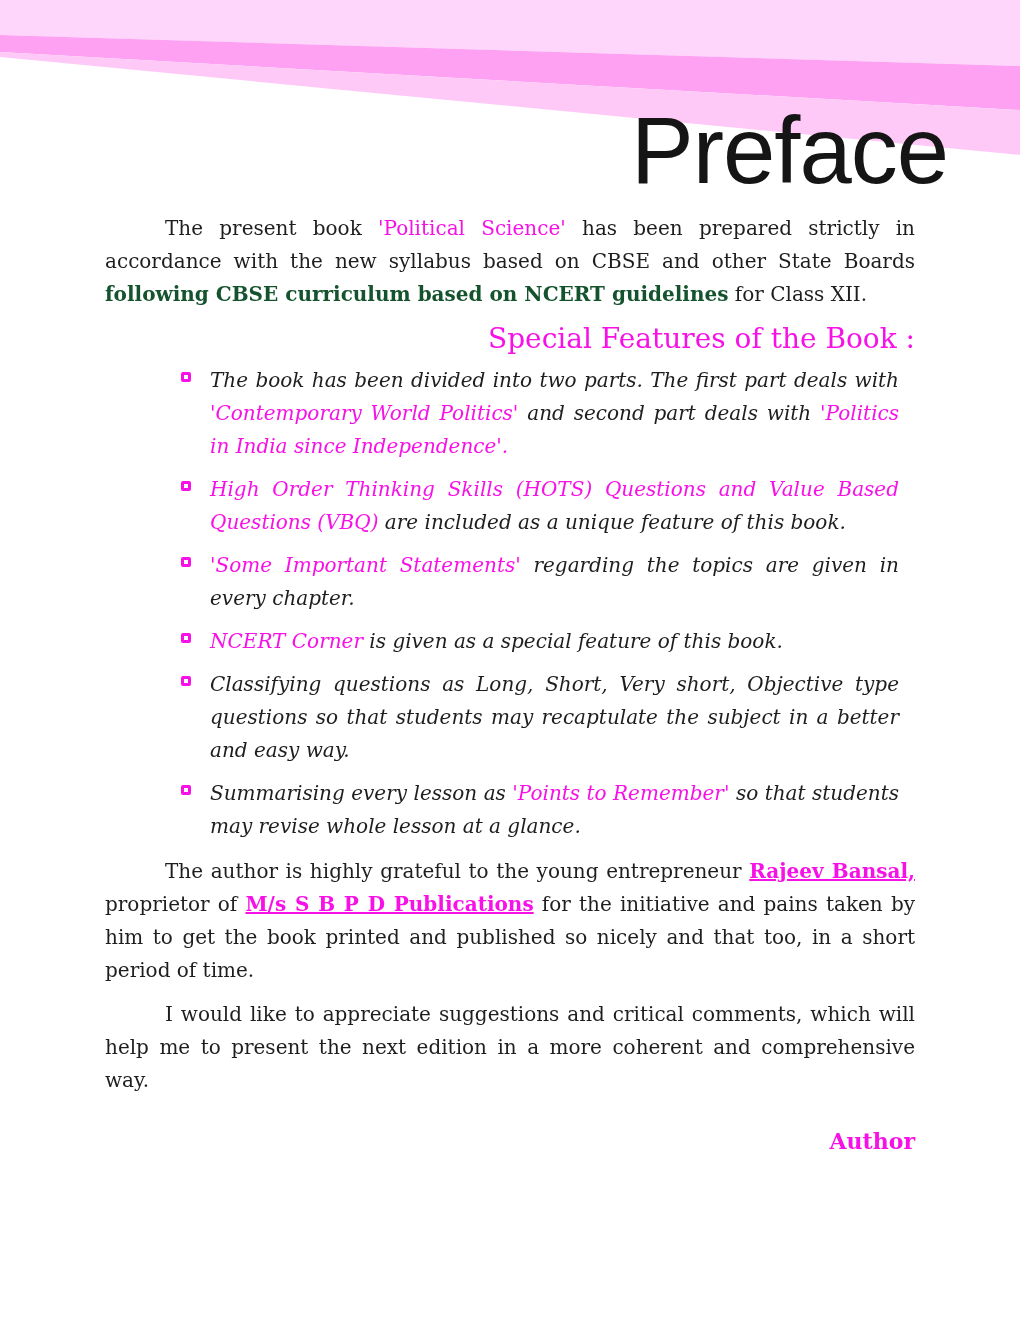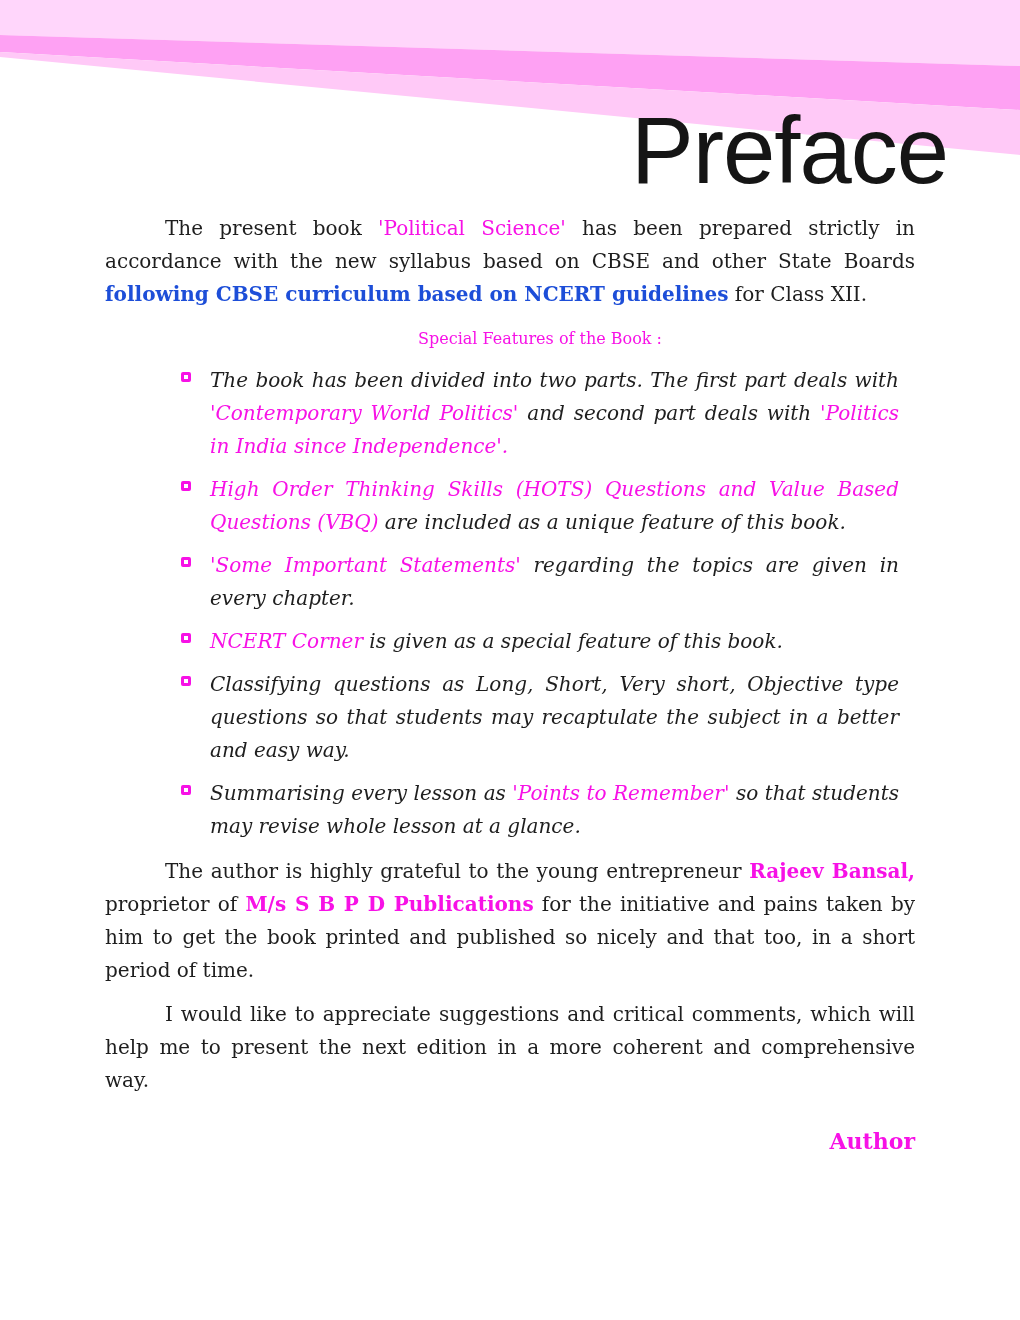--- a/index.html
+++ b/index.html
@@ -37,26 +37,26 @@
   }
   
   .content{
     position:absolute;
     top:212px;left:105px;width:810px;
     font-size:20px;line-height:33px;
     text-align:justify;
   }
   .para{margin:0 0 11px;text-indent:60px;}
   .features-heading{
-    font-size:16px;line-height:33px;
+    font-size:28px;line-height:33px;
     font-weight:normal;
     color:var(--magenta);
     margin:11px 0 9px;
     padding-left:60px;
-    text-align:center;
+    text-align:right;
   }
   ul.features{
     list-style:none;
     margin:0 16px 12px;
     padding:0 0 0 60px;
     font-style:italic;
   }
   ul.features li{
     position:relative;
     padding-left:29px;
@@ -65,22 +65,22 @@
   .bullet{
     position:absolute;
     left:0;top:8px;
     width:10px;height:10px;
     border:3px solid var(--magenta);
     border-radius:2px;
     background:transparent;
   }
   .run.normal{color:var(--ink);}
   .run.magenta{color:var(--magenta);}
-  .run.bold{font-weight:bold;color:#1d4ed8;margin-top:8px;}
-  .run.bold-magenta{font-weight:bold;color:var(--magenta);}
+  .run.bold{font-weight:bold;color:#14532d;margin-top:8px;}
+  .run.bold-magenta{font-weight:bold;color:var(--magenta);text-decoration:underline;}
   .signature{
     margin-top:28px;
     text-align:right;
     font-size:22px;
     font-weight:bold;
     color:var(--magenta);
   }
 </style>
 </head>
 <body>

